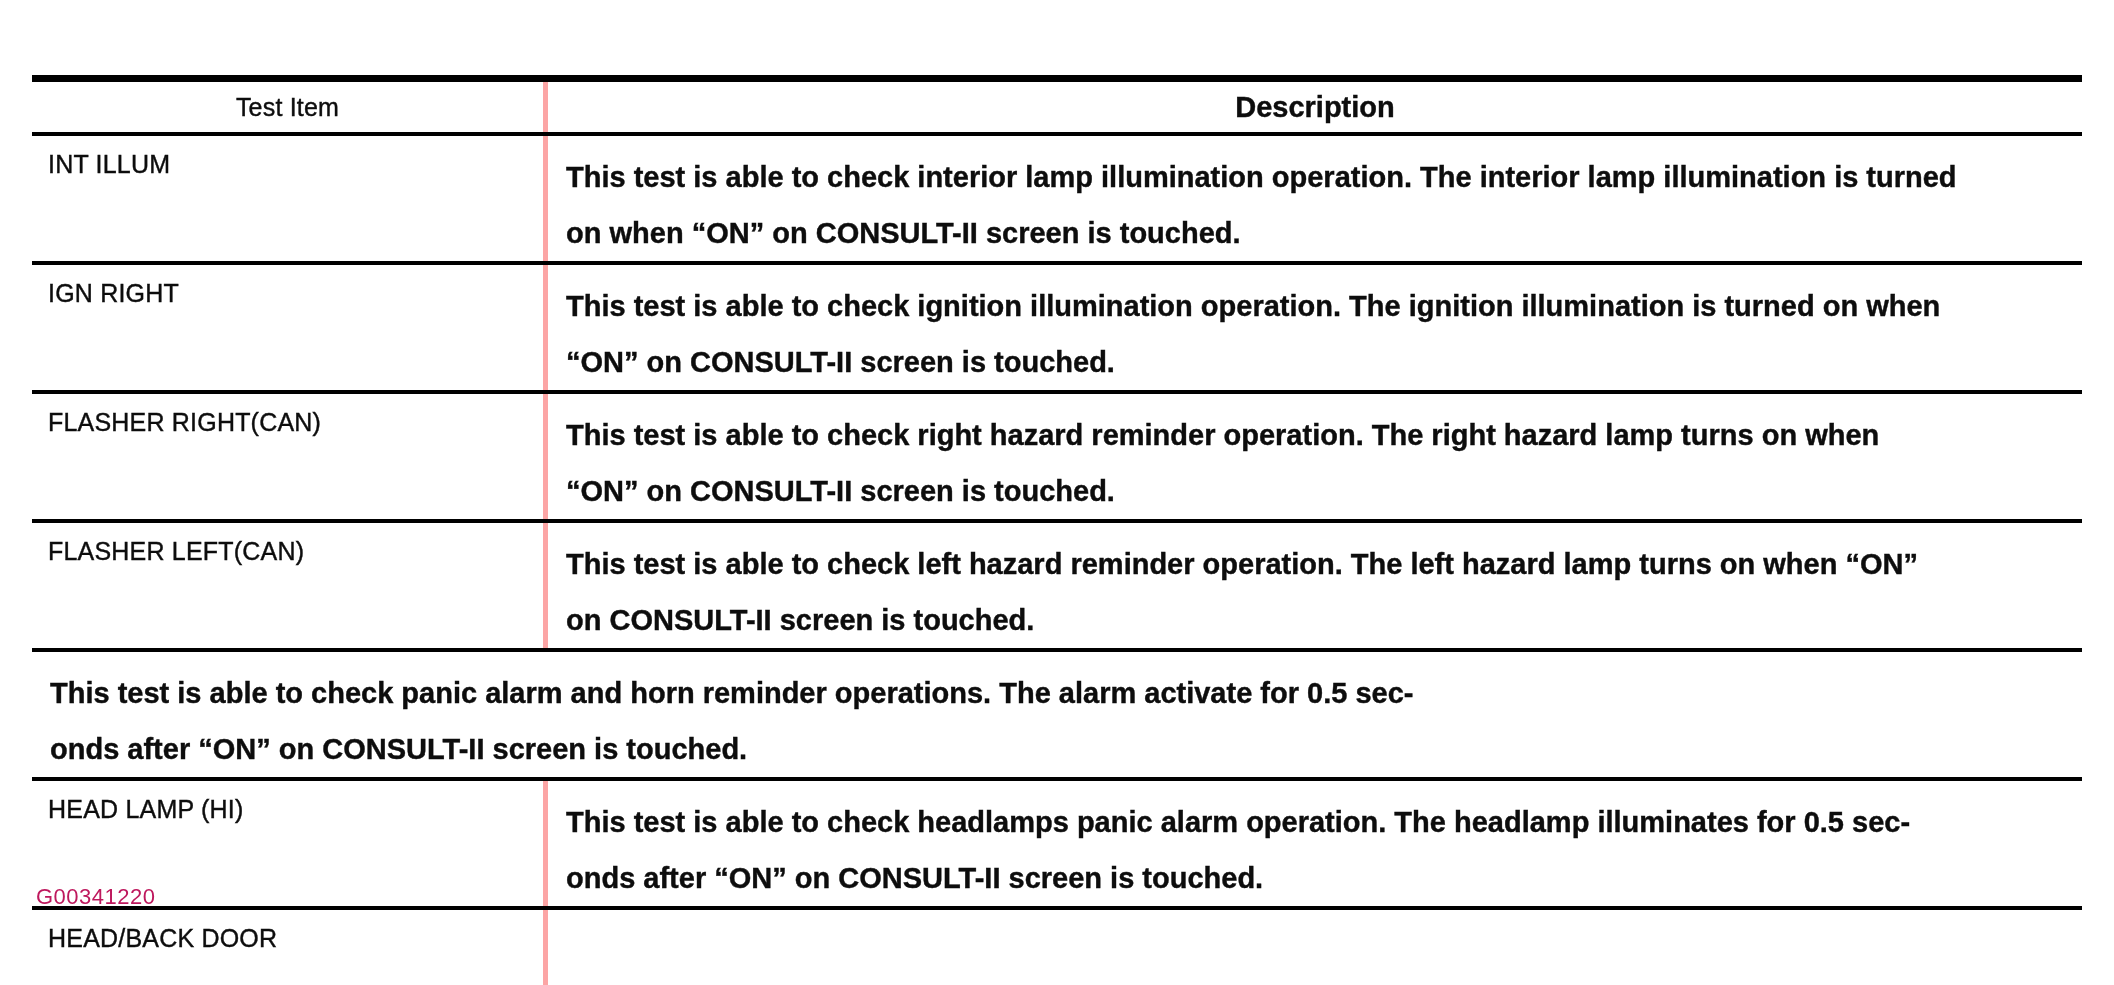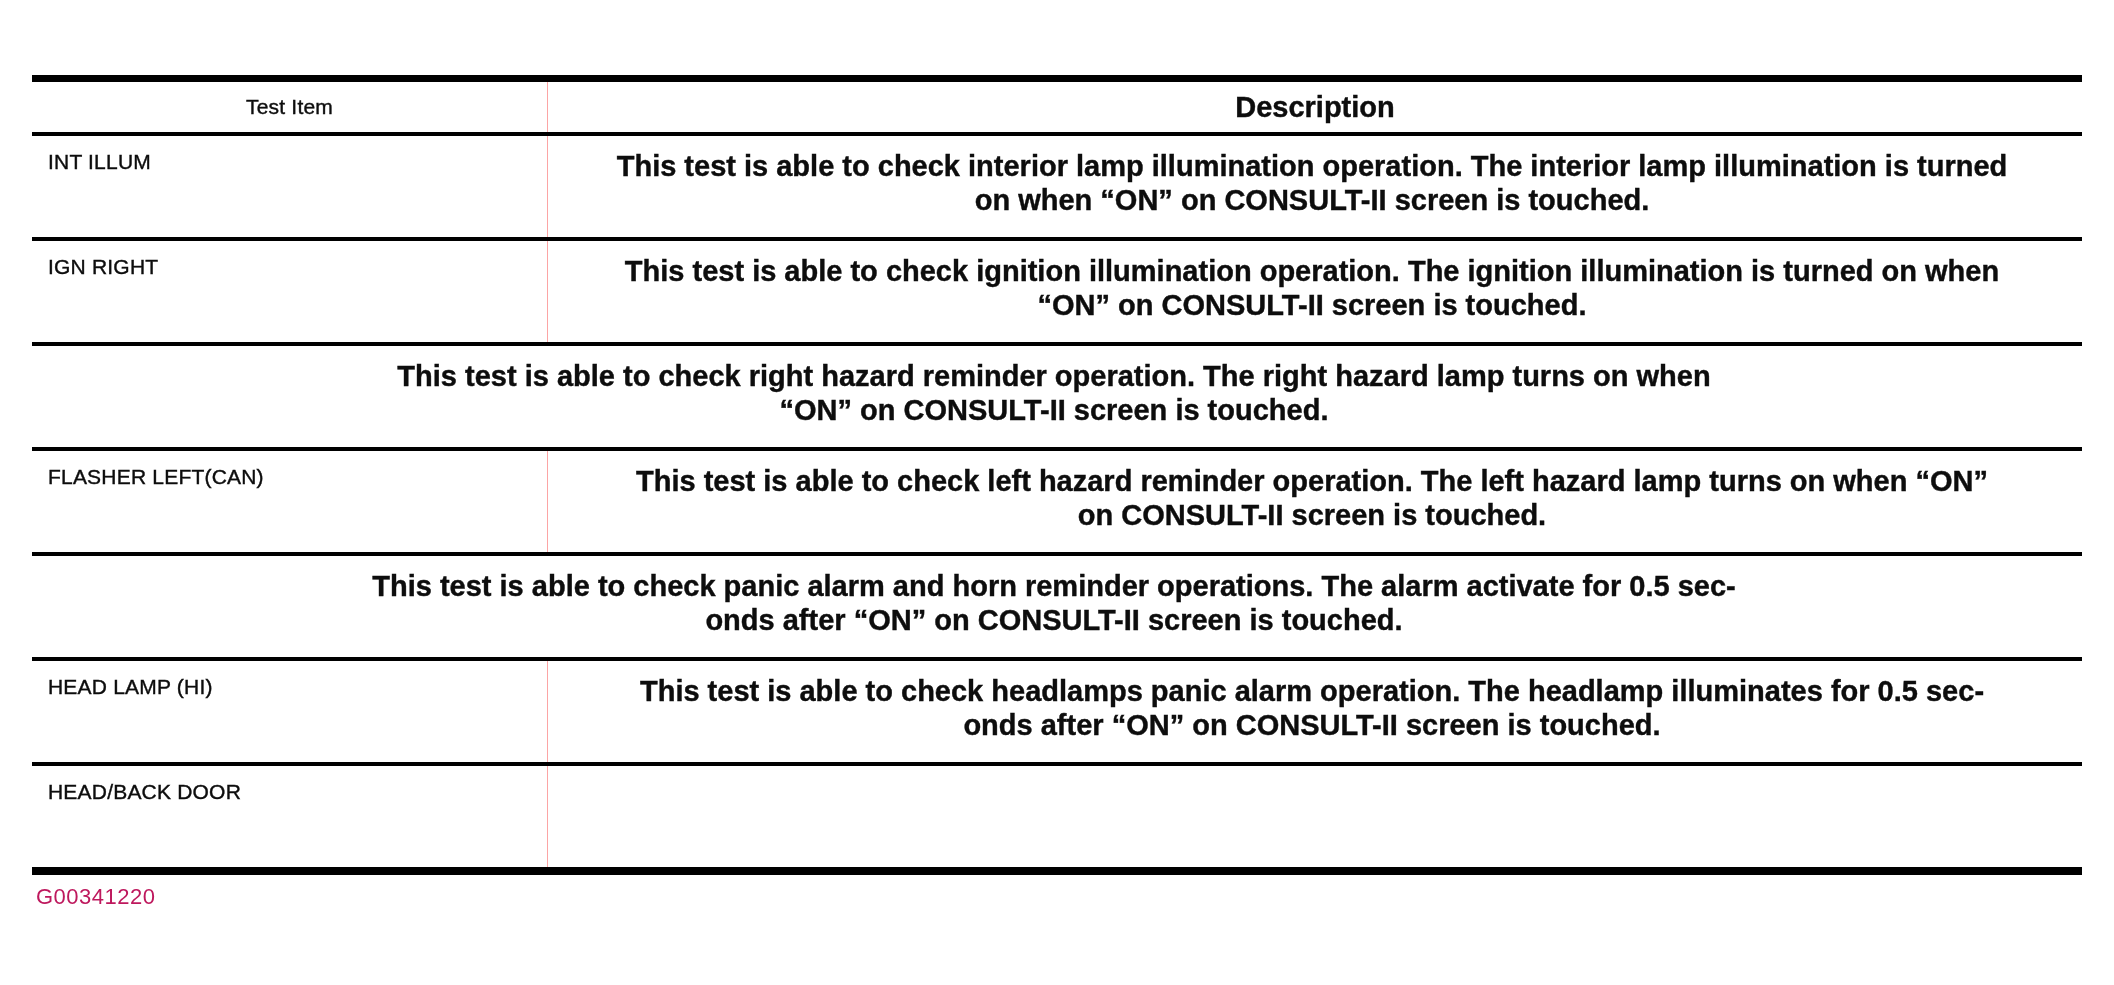--- a/index.html
+++ b/index.html
@@ -26,45 +26,44 @@
     border-bottom: 4px solid #000;
   }
   .t-row:last-child { border-bottom: none; }
   .cell {
     box-sizing: border-box;
     -webkit-text-stroke: 0.4px #0d0d0d;
   }
   .item-cell {
     width: 516px;
     flex: 0 0 516px;
-    border-right: 1px solid #fca5a5;
-    font-size: 21px;
+    border-right: 5px solid #fca5a5;
+    font-size: 25px;
     letter-spacing: 0.2px;
   }
   .desc-cell {
     flex: 1 1 auto;
     font-size: 29px;
     font-weight: bold;
   }
   .header-row .cell {
     height: 50px;
     line-height: 50px;
     text-align: center;
     padding: 0;
   }
   .body-row .item-cell {
     min-height: 101px;
     padding: 14px 10px 12px 16px;
   }
   .body-row .desc-cell {
     min-height: 101px;
     padding: 13px 24px 0 18px;
-    line-height: 34px;
+    line-height: 56px;
     white-space: pre-line;
-    text-align: center;
   }
   .figure-code {
     position: absolute;
     left: 36px;
     top: 884px;
     font-size: 22px;
     letter-spacing: 0.5px;
     color: #be185d;
   }
 </style>
@@ -86,20 +85,21 @@
 on when “ON” on CONSULT-II screen is touched.</div>
     </div>
 
     <div class="t-row body-row">
       <div class="cell item-cell">IGN RIGHT</div>
       <div class="cell desc-cell">This test is able to check ignition illumination operation. The ignition illumination is turned on when
 “ON” on CONSULT-II screen is touched.</div>
     </div>
 
     <div class="t-row body-row">
+      <div class="cell item-cell">FLASHER RIGHT(CAN)</div>
       <div class="cell desc-cell">This test is able to check right hazard reminder operation. The right hazard lamp turns on when
 “ON” on CONSULT-II screen is touched.</div>
     </div>
 
     <div class="t-row body-row">
       <div class="cell item-cell">FLASHER LEFT(CAN)</div>
       <div class="cell desc-cell">This test is able to check left hazard reminder operation. The left hazard lamp turns on when “ON”
 on CONSULT-II screen is touched.</div>
     </div>
 

